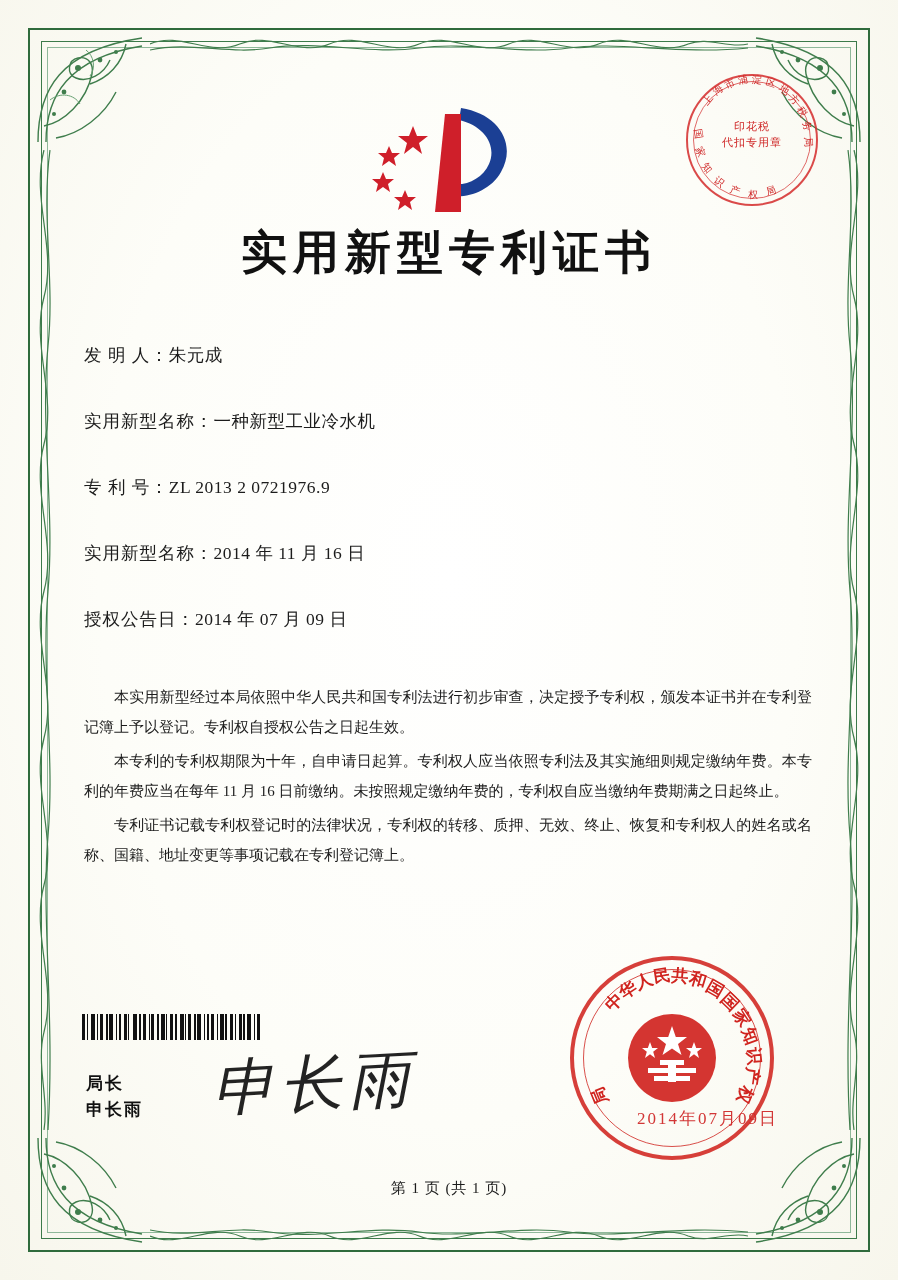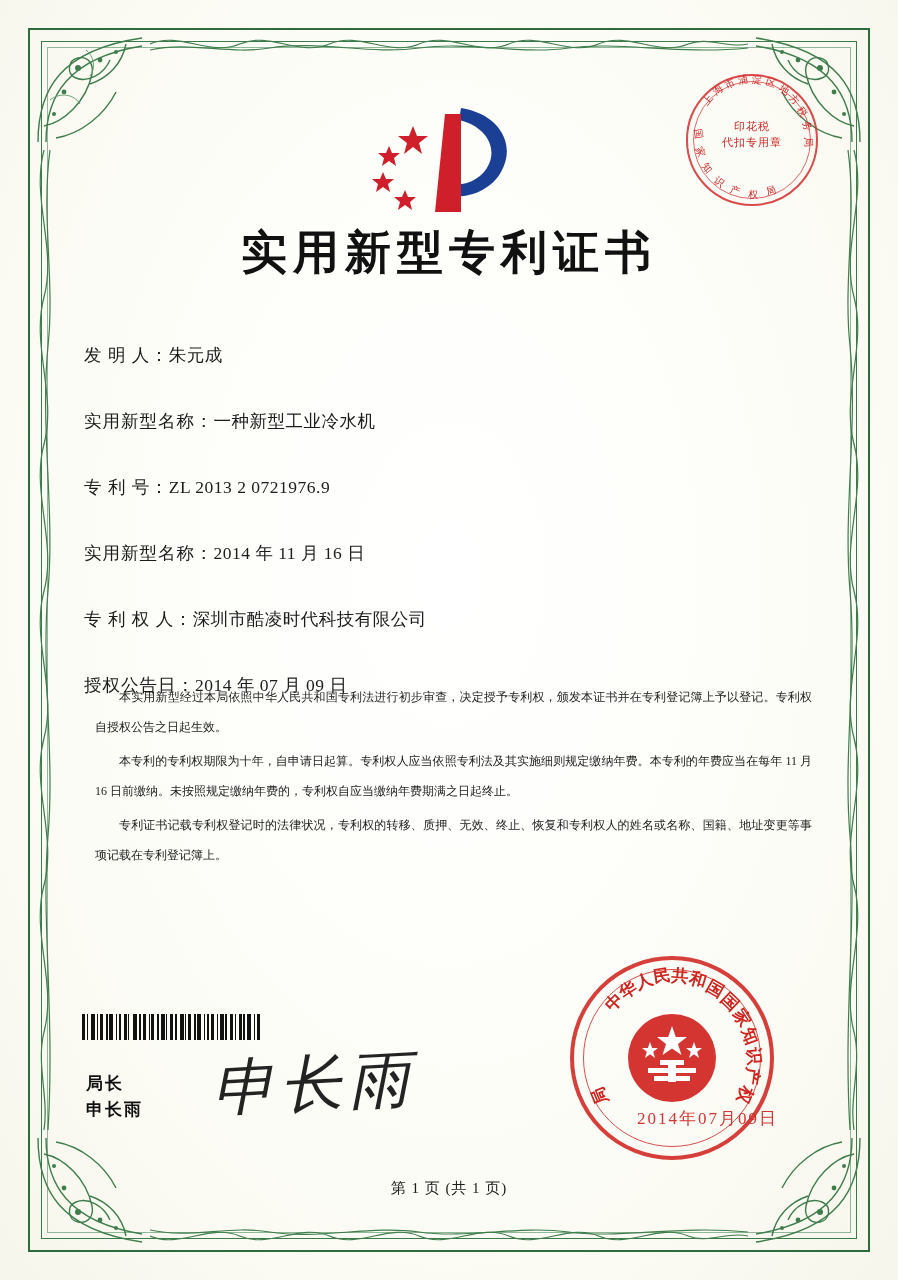--- a/index.html
+++ b/index.html
@@ -181,24 +181,24 @@
   }
   .field-label {
     letter-spacing: 1px;
   }
   .field-value {
     letter-spacing: 0.5px;
   }
 
   .paragraphs {
     position: absolute;
-    left: 33px;
+    left: 22px;
     right: 24px;
     top: 620px;
-    font-size: 12px;
+    font-size: 15px;
     line-height: 30px;
     color: #1c1c1c;
     text-align: justify;
   }
   .paragraphs p {
     margin: 0 0 4px 0;
     text-indent: 2em;
   }
 
   
@@ -478,23 +478,20 @@
         <span class="field-label">发   明   人：</span><span class="field-value">朱元成</span>
       </div>
       <div class="field-row">
         <span class="field-label">实用新型名称：</span><span class="field-value">一种新型工业冷水机</span>
       </div>
       <div class="field-row">
         <span class="field-label">专   利   号：</span><span class="field-value">ZL 2013 2 0721976.9</span>
       </div>
       <div class="field-row">
         <span class="field-label">实用新型名称：</span><span class="field-value">2014 年 11 月 16 日</span>
-      </div>
-      <div class="field-row">
-        <span class="field-label">专 利 权 人：</span><span class="field-value">深圳市酷凌时代科技有限公司</span>
       </div>
       <div class="field-row">
         <span class="field-label">授权公告日：</span><span class="field-value">2014 年 07 月 09 日</span>
       </div>
     </div>
 
     <div class="paragraphs">
       <p>本实用新型经过本局依照中华人民共和国专利法进行初步审查，决定授予专利权，颁发本证书并在专利登记簿上予以登记。专利权自授权公告之日起生效。</p>
       <p>本专利的专利权期限为十年，自申请日起算。专利权人应当依照专利法及其实施细则规定缴纳年费。本专利的年费应当在每年 11 月 16 日前缴纳。未按照规定缴纳年费的，专利权自应当缴纳年费期满之日起终止。</p>
       <p>专利证书记载专利权登记时的法律状况，专利权的转移、质押、无效、终止、恢复和专利权人的姓名或名称、国籍、地址变更等事项记载在专利登记簿上。</p>

